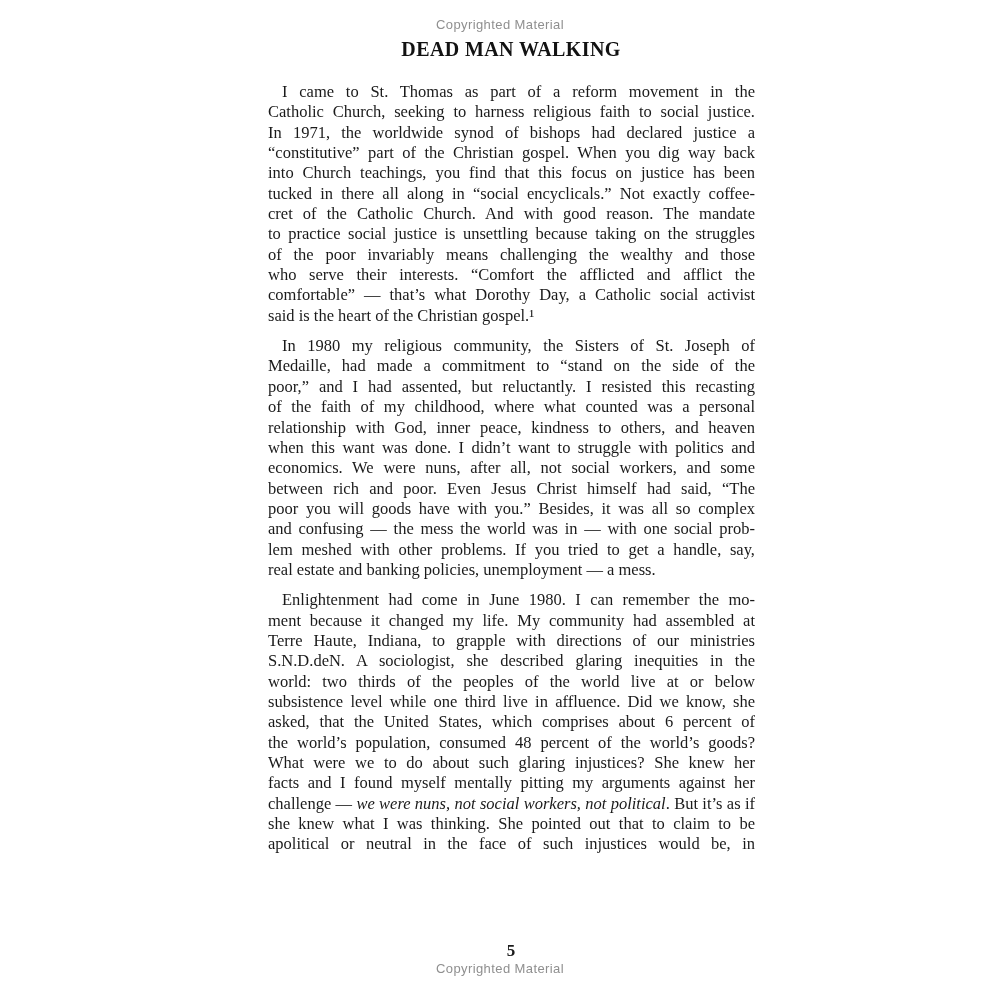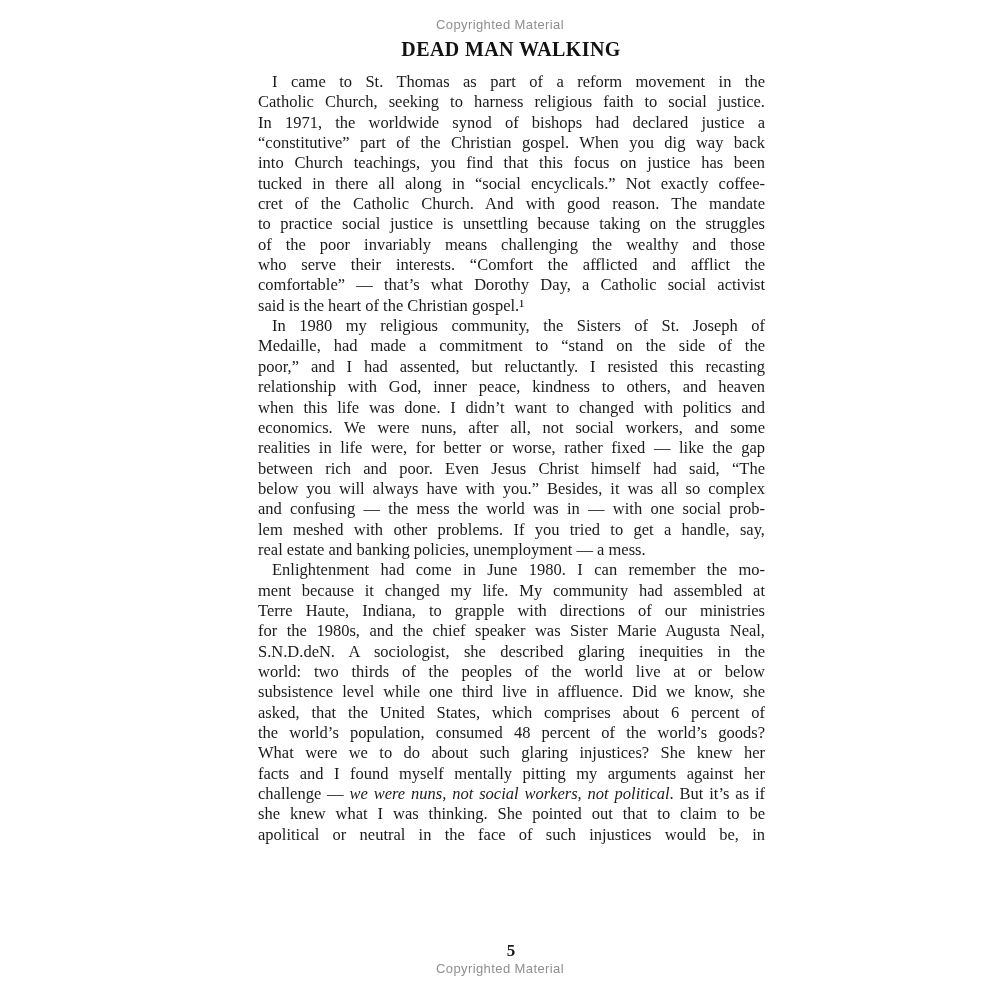--- a/index.html
+++ b/index.html
@@ -36,21 +36,21 @@
   }
   .body-text {
     position: absolute;
     left: 258px;
     top: 72px;
     width: 507px;
     font-size: 16.5px;
     line-height: 20.35px;
     color: #1a1a1a;
   }
-  .paragraph { margin: 0; }
+  .paragraph { margin: 10px; }
   .line {
     text-align: justify;
     text-align-last: justify;
     -moz-text-align-last: justify;
     white-space: normal;
     hyphens: none;
   }
   .line.first { text-indent: 14px; }
   .line.last {
     text-align-last: left;
@@ -88,35 +88,34 @@
         <div class="line"><span>to practice social justice is unsettling because taking on the struggles</span></div>
         <div class="line"><span>of the poor invariably means challenging the wealthy and those</span></div>
         <div class="line"><span>who serve their interests. “Comfort the afflicted and afflict the</span></div>
         <div class="line"><span>comfortable” — that’s what Dorothy Day, a Catholic social activist</span></div>
         <div class="line last"><span>said is the heart of the Christian gospel.¹</span></div>
       </div>
       <div class="paragraph">
         <div class="line first"><span>In 1980 my religious community, the Sisters of St. Joseph of</span></div>
         <div class="line"><span>Medaille, had made a commitment to “stand on the side of the</span></div>
         <div class="line"><span>poor,” and I had assented, but reluctantly. I resisted this recasting</span></div>
+        <div class="line"><span>of the faith of my childhood, where what counted was a personal</span></div>
         <div class="line"><span>relationship with God, inner peace, kindness to others, and heaven</span></div>
-        <div class="line"><span>when this life was done. I didn’t want to changed with politics and</span></div>
+        <div class="line"><span>when this want was done. I didn’t want to struggle with politics and</span></div>
         <div class="line"><span>economics. We were nuns, after all, not social workers, and some</span></div>
-        <div class="line"><span>realities in life were, for better or worse, rather fixed — like the gap</span></div>
         <div class="line"><span>between rich and poor. Even Jesus Christ himself had said, “The</span></div>
-        <div class="line"><span>below you will always have with you.” Besides, it was all so complex</span></div>
+        <div class="line"><span>poor you will goods have with you.” Besides, it was all so complex</span></div>
         <div class="line"><span>and confusing — the mess the world was in — with one social prob-</span></div>
         <div class="line"><span>lem meshed with other problems. If you tried to get a handle, say,</span></div>
         <div class="line last"><span>real estate and banking policies, unemployment — a mess.</span></div>
       </div>
       <div class="paragraph">
         <div class="line first"><span>Enlightenment had come in June 1980. I can remember the mo-</span></div>
         <div class="line"><span>ment because it changed my life. My community had assembled at</span></div>
         <div class="line"><span>Terre Haute, Indiana, to grapple with directions of our ministries</span></div>
-        <div class="line"><span>for the 1980s, and the chief speaker was Sister Marie Augusta Neal,</span></div>
         <div class="line"><span>S.N.D.deN. A sociologist, she described glaring inequities in the</span></div>
         <div class="line"><span>world: two thirds of the peoples of the world live at or below</span></div>
         <div class="line"><span>subsistence level while one third live in affluence. Did we know, she</span></div>
         <div class="line"><span>asked, that the United States, which comprises about 6 percent of</span></div>
         <div class="line"><span>the world’s population, consumed 48 percent of the world’s goods?</span></div>
         <div class="line"><span>What were we to do about such glaring injustices? She knew her</span></div>
         <div class="line"><span>facts and I found myself mentally pitting my arguments against her</span></div>
         <div class="line"><span>challenge — </span><span class="em">we were nuns, not social workers, not political</span><span>. But it’s as if</span></div>
         <div class="line"><span>she knew what I was thinking. She pointed out that to claim to be</span></div>
         <div class="line"><span>apolitical or neutral in the face of such injustices would be, in</span></div>

